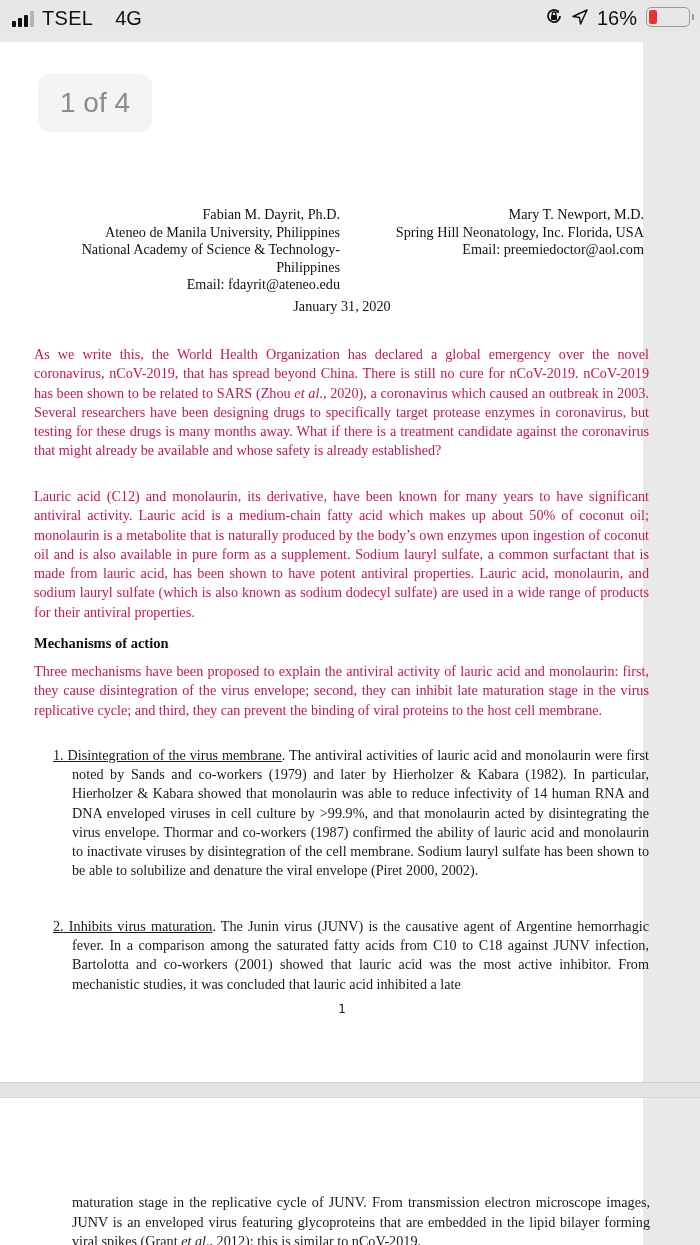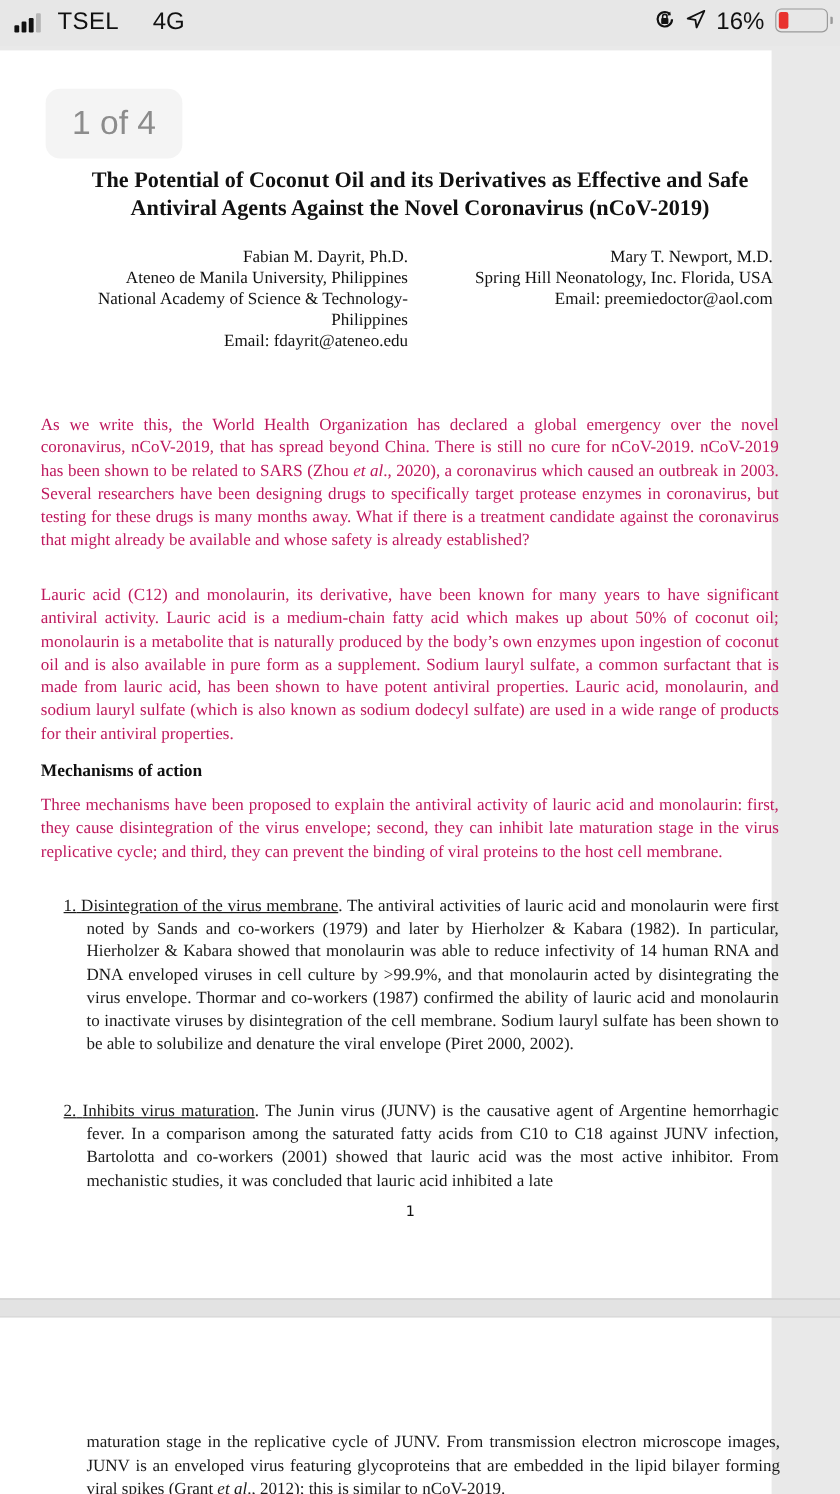--- a/index.html
+++ b/index.html
@@ -2,21 +2,21 @@
 <html><head>
 <meta charset="utf-8">
 <style>
   * { box-sizing: border-box; margin: 0; padding: 0; }
   html, body { width: 700px; height: 1245px; overflow: hidden; background: #e9e9e9; }
   body { position: relative; font-family: "Liberation Serif", serif; color: #111; }
 
   
   .statusbar { position: absolute; left: 0; top: 0; width: 700px; height: 38px; background: #e7e7e7;
     font-family: "Liberation Sans", sans-serif; font-size: 20px; color: #111; }
-  .sb-left { position: absolute; left: 12px; top: 7px; display: flex; align-items: center; gap: 12px; }
+  .sb-left { position: absolute; left: 12px; top: 7px; display: flex; align-items: center; gap: 6px; }
   .signal { display: flex; align-items: flex-end; gap: 2px; height: 16px; margin-right: 2px; }
   .signal span { width: 4px; background: #111; border-radius: 1px; }
   .signal span.off { background: #b5b5b5; }
   .carrier { letter-spacing: 0.3px; }
   .net { margin-left: 16px; }
   .sb-time { position: absolute; left: 0; right: 0; top: 7px; text-align: center; font-weight: bold; font-size: 20px; }
   .sb-right { position: absolute; right: 10px; top: 7px; display: flex; align-items: flex-start; gap: 9px; }
   .battery { width: 44px; height: 20px; border: 1.5px solid #9a9a9a; border-radius: 5px; position: relative; padding: 2px; }
   .battery .lvl { width: 8px; height: 100%; background: #e8322e; border-radius: 2px; }
   .battery::after { content: ""; position: absolute; right: -5px; top: 6px; width: 2px; height: 6px; background: #9a9a9a; border-radius: 0 1px 1px 0; }
@@ -89,40 +89,37 @@
     <span>16%</span>
     <div class="battery">
         <div class="lvl"></div>
       </div>
   </div>
 </div>
 
 <div class="page page1">
   <div class="page-indicator">1 of 4</div>
 
-  <div class="title">
-    <div>The Potential of Coconut Oil and its Derivatives as Effective and Safe</div>
-    <div>Antiviral Agents Against the Novel Coronavirus (nCoV-2019)</div>
-  </div>
 
   <div class="authors">
     <div class="author a1">
       <div>Fabian M. Dayrit, Ph.D.</div>
       <div>Ateneo de Manila University, Philippines</div>
       <div>National Academy of Science &amp; Technology-</div>
       <div>Philippines</div>
       <div>Email: fdayrit@ateneo.edu</div>
     </div>
     <div class="author a2">
       <div>Mary T. Newport, M.D.</div>
       <div>Spring Hill Neonatology, Inc. Florida, USA</div>
       <div>Email: preemiedoctor@aol.com</div>
     </div>
   </div>
 
+  <div class="date">January 31, 2020</div>
 
   <p class="body p1"><span>As we write this, the World Health Organization has declared a global emergency over the novel coronavirus, nCoV-2019, that has spread beyond China. There is still no cure for nCoV-2019. nCoV-2019 has been shown to be related to SARS (Zhou </span><i>et al</i><span>., 2020), a coronavirus which caused an outbreak in 2003. Several researchers have been designing drugs to specifically target protease enzymes in coronavirus, but testing for these drugs is many months away. What if there is a treatment candidate against the coronavirus that might already be available and whose safety is already established?</span></p>
 
   <p class="body p2">Lauric acid (C12) and monolaurin, its derivative, have been known for many years to have significant antiviral activity. Lauric acid is a medium-chain fatty acid which makes up about 50% of coconut oil; monolaurin is a metabolite that is naturally produced by the body’s own enzymes upon ingestion of coconut oil and is also available in pure form as a supplement.  Sodium lauryl sulfate, a common surfactant that is made from lauric acid, has been shown to have potent antiviral properties. Lauric acid, monolaurin, and sodium lauryl sulfate (which is also known as sodium dodecyl sulfate) are used in a wide range of products for their antiviral properties.</p>
 
   <div class="heading">Mechanisms of action</div>
 
   <p class="body p3">Three mechanisms have been proposed to explain the antiviral activity of lauric acid and monolaurin: first, they cause disintegration of the virus envelope; second, they can inhibit late maturation stage in the virus replicative cycle; and third, they can prevent the binding of viral proteins to the host cell membrane.</p>
 
   <div class="li li1">

